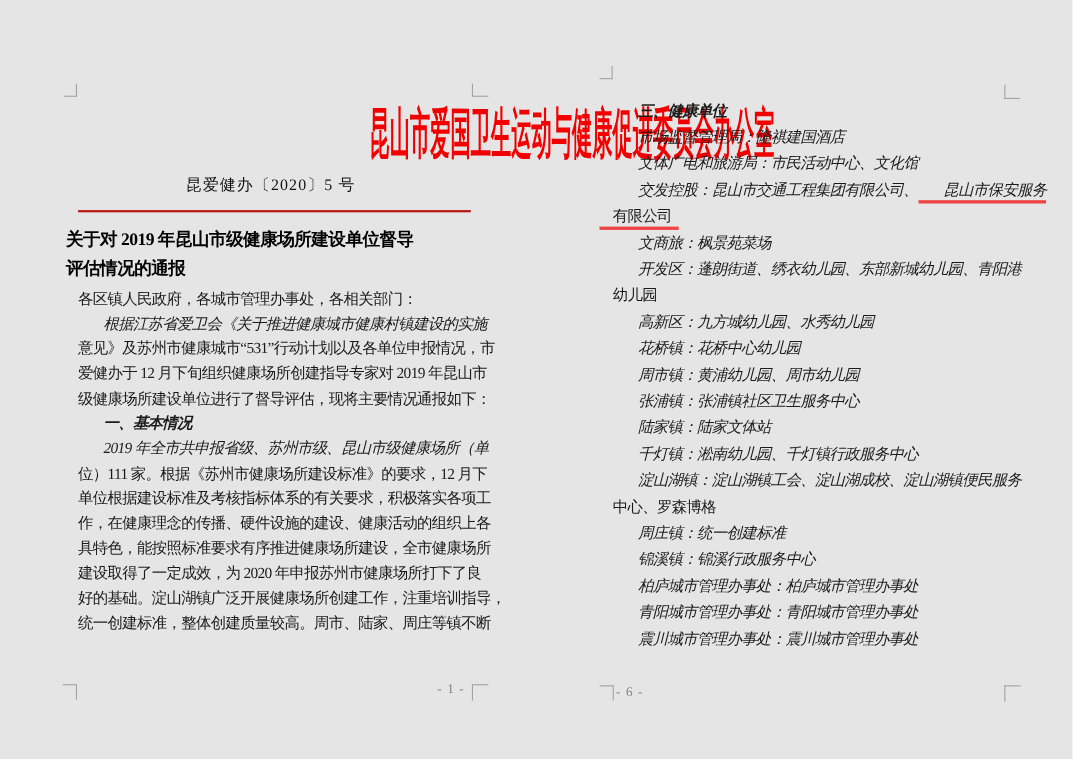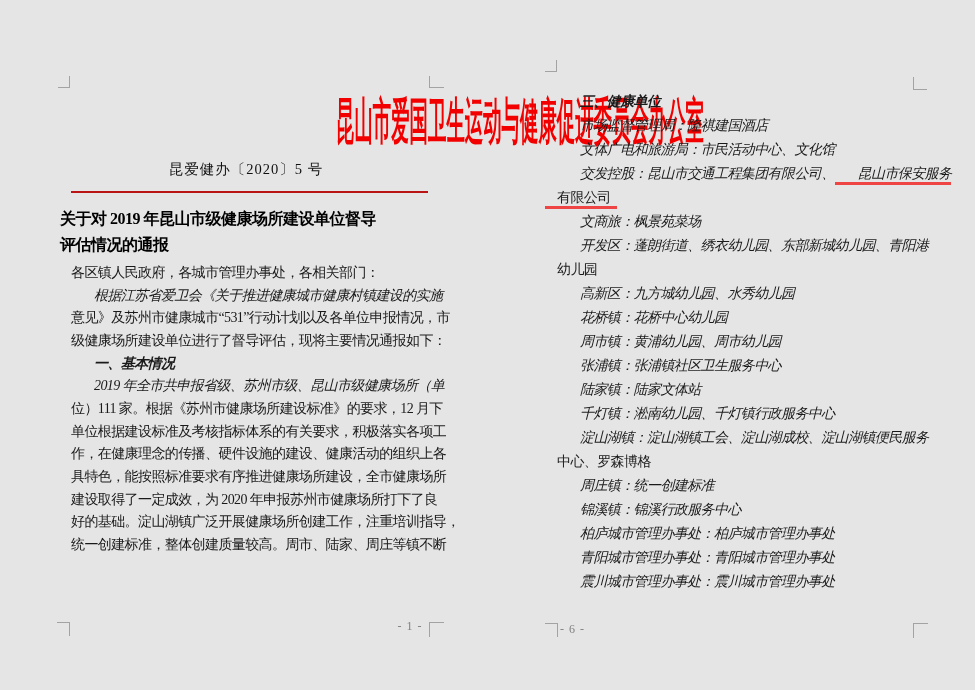--- a/index.html
+++ b/index.html
@@ -80,20 +80,21 @@
 
     <div class="doc-title">
       <div class="line">关于对 2019 年昆山市级健康场所建设单位督导</div>
       <div class="line">评估情况的通报</div>
     </div>
 
     <div class="body-left">
       <div class="line">各区镇人民政府，各城市管理办事处，各相关部门：</div>
       <div class="line indent">根据江苏省爱卫会《关于推进健康城市健康村镇建设的实施</div>
       <div class="line">意见》及苏州市健康城市“531”行动计划以及各单位申报情况，市</div>
+      <div class="line">爱健办于 12 月下旬组织健康场所创建指导专家对 2019 年昆山市</div>
       <div class="line">级健康场所建设单位进行了督导评估，现将主要情况通报如下：</div>
       <div class="line indent bold">一、基本情况</div>
       <div class="line indent">2019 年全市共申报省级、苏州市级、昆山市级健康场所（单</div>
       <div class="line">位）111 家。根据《苏州市健康场所建设标准》的要求，12 月下</div>
       <div class="line">单位根据建设标准及考核指标体系的有关要求，积极落实各项工</div>
       <div class="line">作，在健康理念的传播、硬件设施的建设、健康活动的组织上各</div>
       <div class="line">具特色，能按照标准要求有序推进健康场所建设，全市健康场所</div>
       <div class="line">建设取得了一定成效，为 2020 年申报苏州市健康场所打下了良</div>
       <div class="line">好的基础。淀山湖镇广泛开展健康场所创建工作，注重培训指导，</div>
       <div class="line">统一创建标准，整体创建质量较高。周市、陆家、周庄等镇不断</div>

